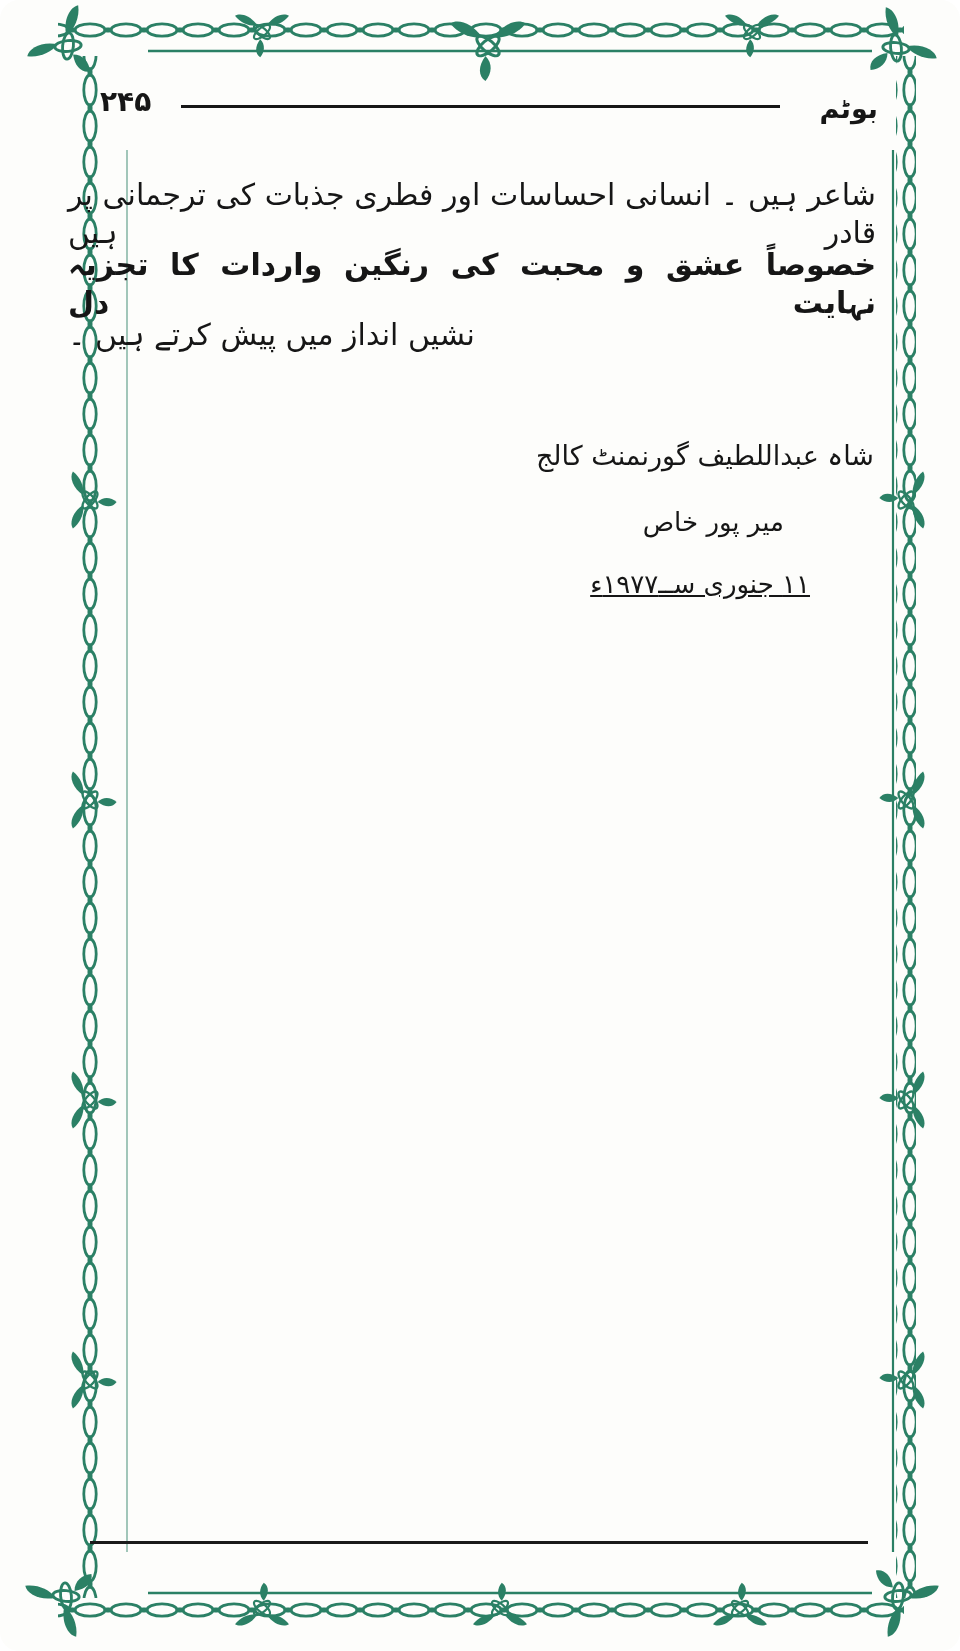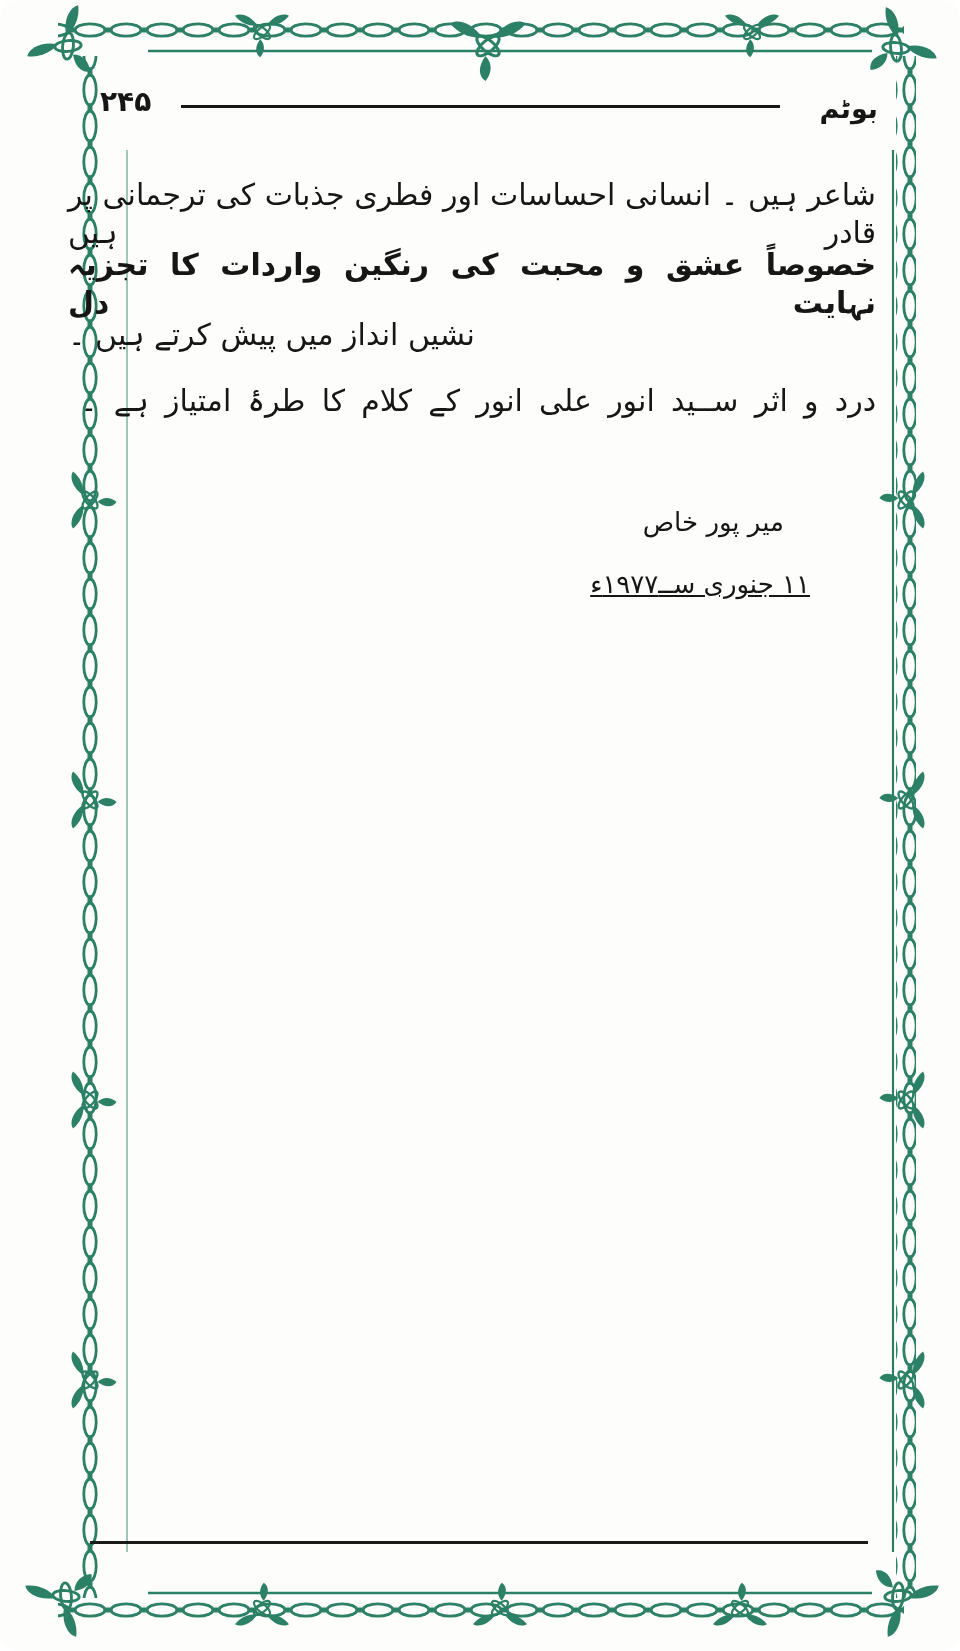--- a/index.html
+++ b/index.html
@@ -106,20 +106,20 @@
 
   <div class="header-row">
     <span class="pagenum" dir="rtl">۲۴۵</span>
     <div class="header-rule"></div>
     <span class="header-word" dir="rtl">بوٹم</span>
   </div>
 
   <p class="uline just l1" dir="rtl">شاعر ہیں ۔ انسانی احساسات اور فطری جذبات کی ترجمانی پر قادر ہیں</p>
   <p class="uline just l2" dir="rtl">خصوصاً عشق و محبت کی رنگین واردات کا تجزیہ نہایت دل</p>
   <p class="uline l3" dir="rtl">نشیں انداز میں پیش کرتے ہیں ۔</p>
-  <p class="uline just l4" dir="rtl">درد و اثر ســید انور علی انور کے کلام کا طرۂ امتیاز ہے ۔</p>
 
+  <p class="uline institution" dir="rtl">شاہ عبداللطیف گورنمنٹ کالج</p>
   <p class="uline place" dir="rtl">میر پور خاص</p>
   <p class="uline date" dir="rtl">۱۱ جنوری ســ۱۹۷۷ء</p>
 
   <div class="bottom-rule"></div>
 
 </div>
 
 </body></html>

